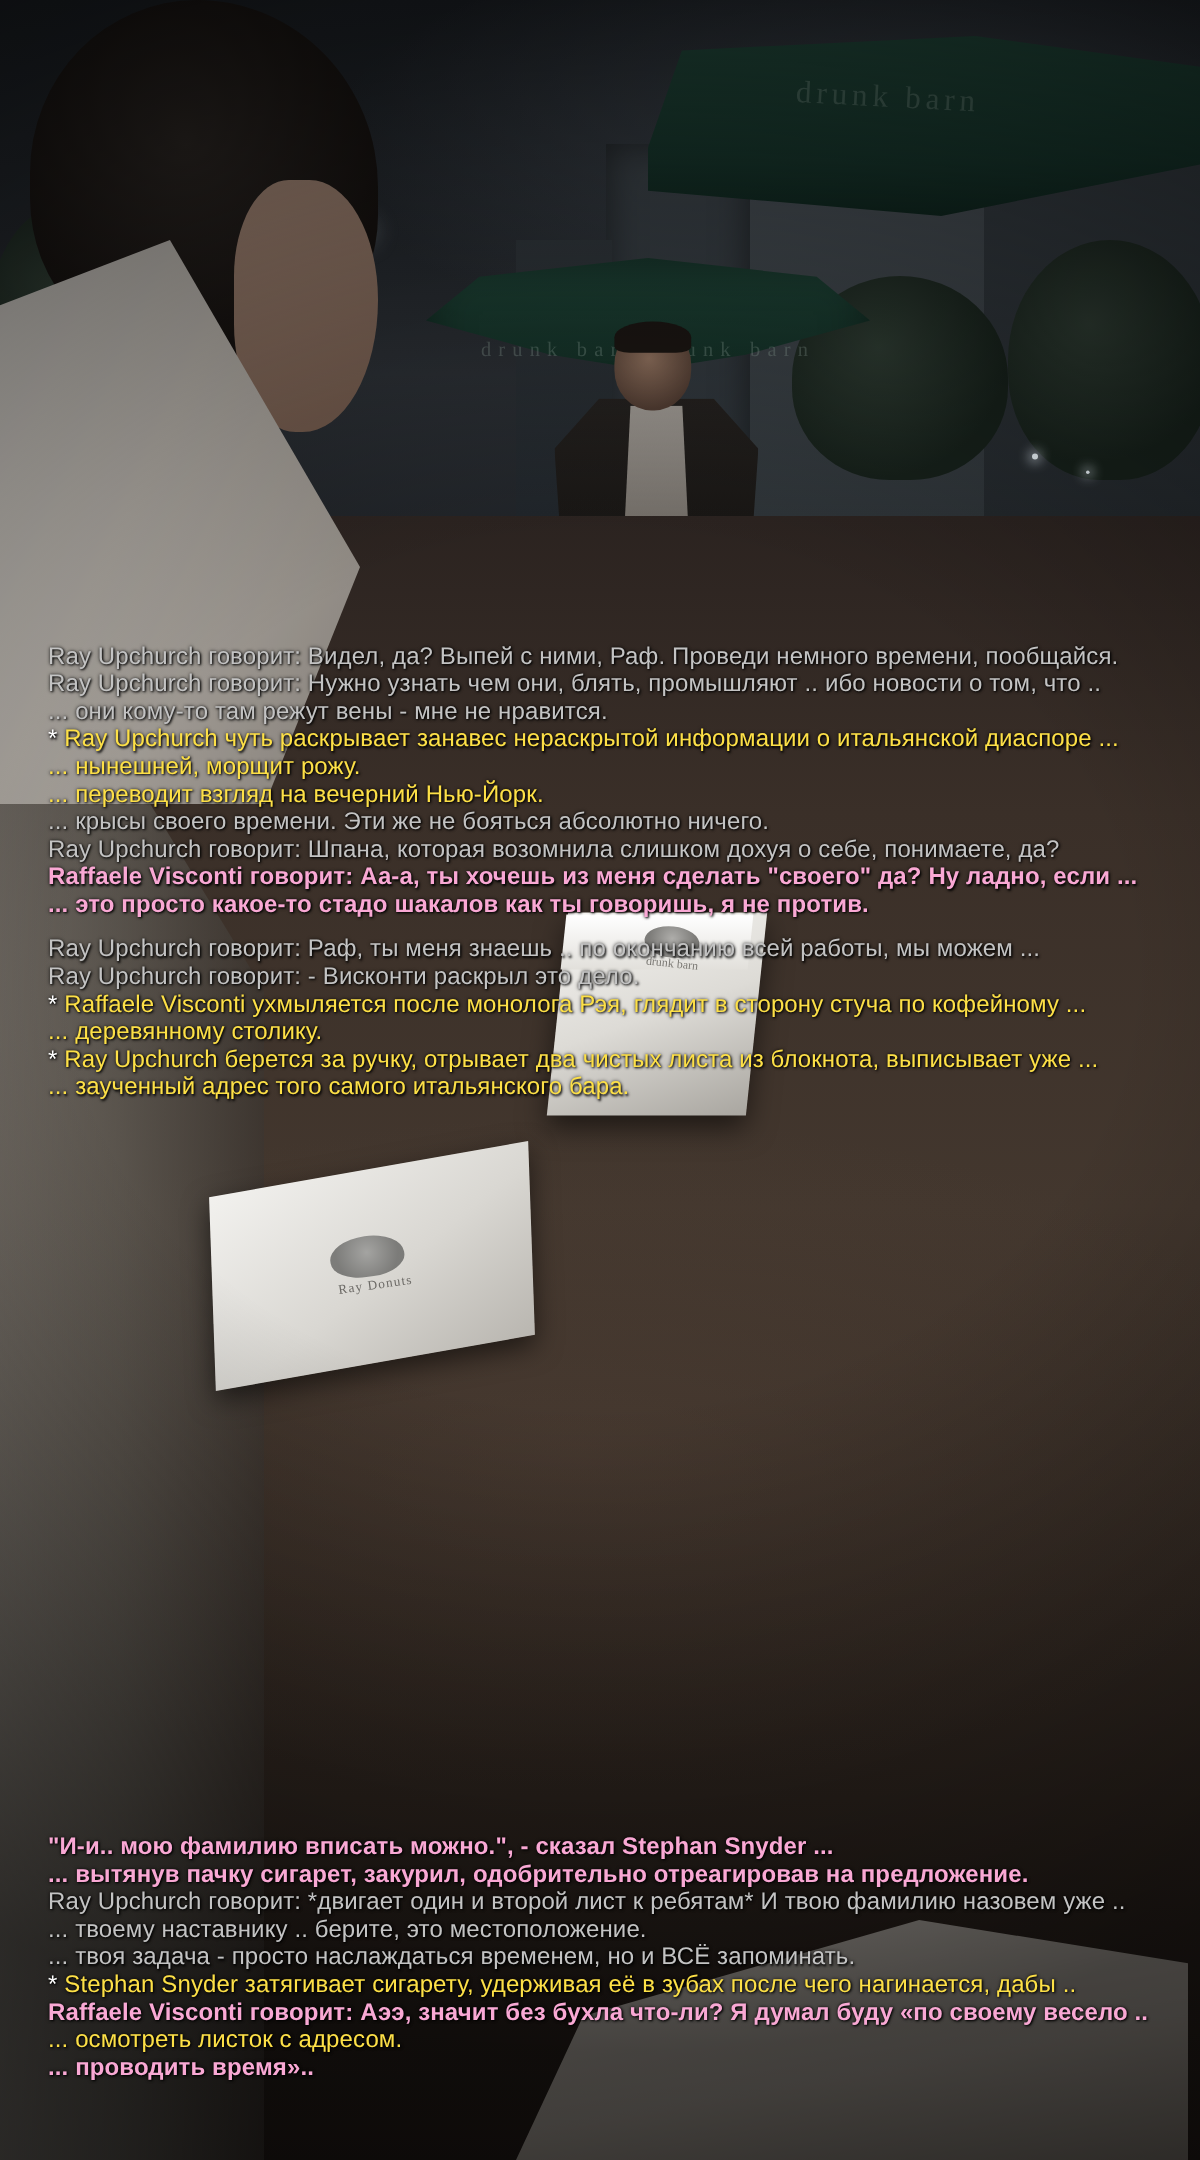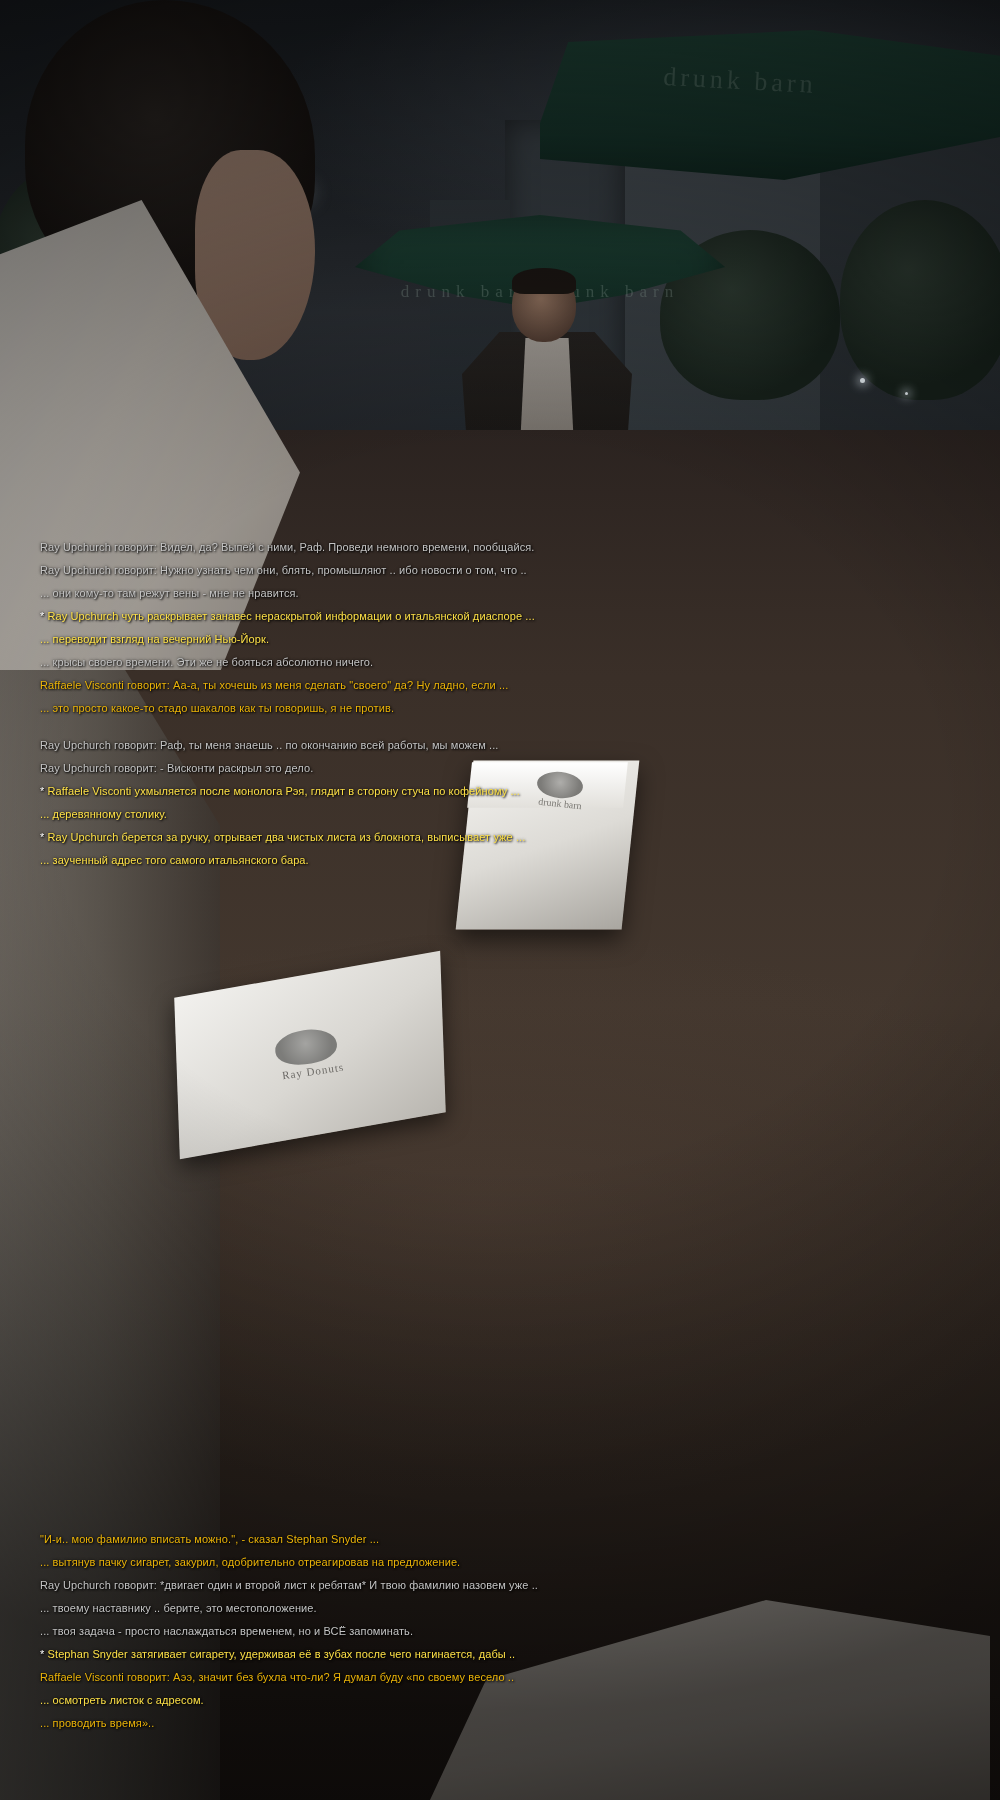--- a/index.html
+++ b/index.html
@@ -191,31 +191,31 @@
   .vignette {
     position:absolute; inset:0;
     background: radial-gradient(1100px 900px at 50% 45%, rgba(0,0,0,0) 40%, rgba(0,0,0,.55) 100%);
     pointer-events:none;
   }
 
   
   .chatlog {
     position:absolute; left:0; width:1000px;
     font-family:"Liberation Sans", sans-serif;
-    font-size:11px;
+    font-size:20px;
     line-height:23px;
     letter-spacing:.1px;
     text-shadow: 1px 1px 2px rgba(0,0,0,.95), 0 0 3px rgba(0,0,0,.8);
     pointer-events:none;
   }
   .chat-top { top:536px; }
   .chat-bottom { top:1528px; }
   .line { white-space:pre-wrap; padding-left:40px; padding-right:14px; }
   .c-grey { color:#c3c3c3; }
-  .c-white { color:#eab308; font-weight:normal; }
+  .c-white { color:#f9a8d4; font-weight:bold; }
   .c-purple { color:#fde047; }
   .c-star { color:#ffffff; }
 </style>
 </head>
 <body>
 
 <div id="stage">
 
   <div class="scene">
     <div class="sky"></div>
@@ -259,22 +259,24 @@
 
     <div class="arm-bottom"></div>
     <div class="vignette"></div>
   </div>
 
   <div class="chatlog chat-top" id="chat-top">
       <div class="line"><span class="c-grey">Ray Upchurch говорит: Видел, да? Выпей с ними, Раф. Проведи немного времени, пообщайся.</span></div>
       <div class="line"><span class="c-grey">Ray Upchurch говорит: Нужно узнать чем они, блять, промышляют .. ибо новости о том, что ..</span></div>
       <div class="line"><span class="c-grey">... они кому-то там режут вены - мне не нравится.</span></div>
       <div class="line"><span class="c-star">* </span><span class="c-purple">Ray Upchurch чуть раскрывает занавес нераскрытой информации о итальянской диаспоре ...</span></div>
+      <div class="line"><span class="c-purple">... нынешней, морщит рожу.</span></div>
       <div class="line"><span class="c-purple">... переводит взгляд на вечерний Нью-Йорк.</span></div>
       <div class="line"><span class="c-grey">... крысы своего времени. Эти же не бояться абсолютно ничего.</span></div>
+      <div class="line"><span class="c-grey">Ray Upchurch говорит: Шпана, которая возомнила слишком дохуя о себе, понимаете, да?</span></div>
       <div class="line"><span class="c-white">Raffaele Visconti говорит: Аа-а, ты хочешь из меня сделать "своего" да? Ну ладно, если ...</span></div>
       <div class="line"><span class="c-white">... это просто какое-то стадо шакалов как ты говоришь, я не против.</span></div>
       <div class="line" style="height: 14px;"></div>
       <div class="line"><span class="c-grey">Ray Upchurch говорит: Раф, ты меня знаешь .. по окончанию всей работы, мы можем ...</span></div>
       <div class="line"><span class="c-grey">Ray Upchurch говорит: - Висконти раскрыл это дело.</span></div>
       <div class="line"><span class="c-star">* </span><span class="c-purple">Raffaele Visconti ухмыляется после монолога Рэя, глядит в сторону стуча по кофейному ...</span></div>
       <div class="line"><span class="c-purple">... деревянному столику.</span></div>
       <div class="line"><span class="c-star">* </span><span class="c-purple">Ray Upchurch берется за ручку, отрывает два чистых листа из блокнота, выписывает уже ...</span></div>
       <div class="line"><span class="c-purple">... заученный адрес того самого итальянского бара.</span></div>
     </div>

